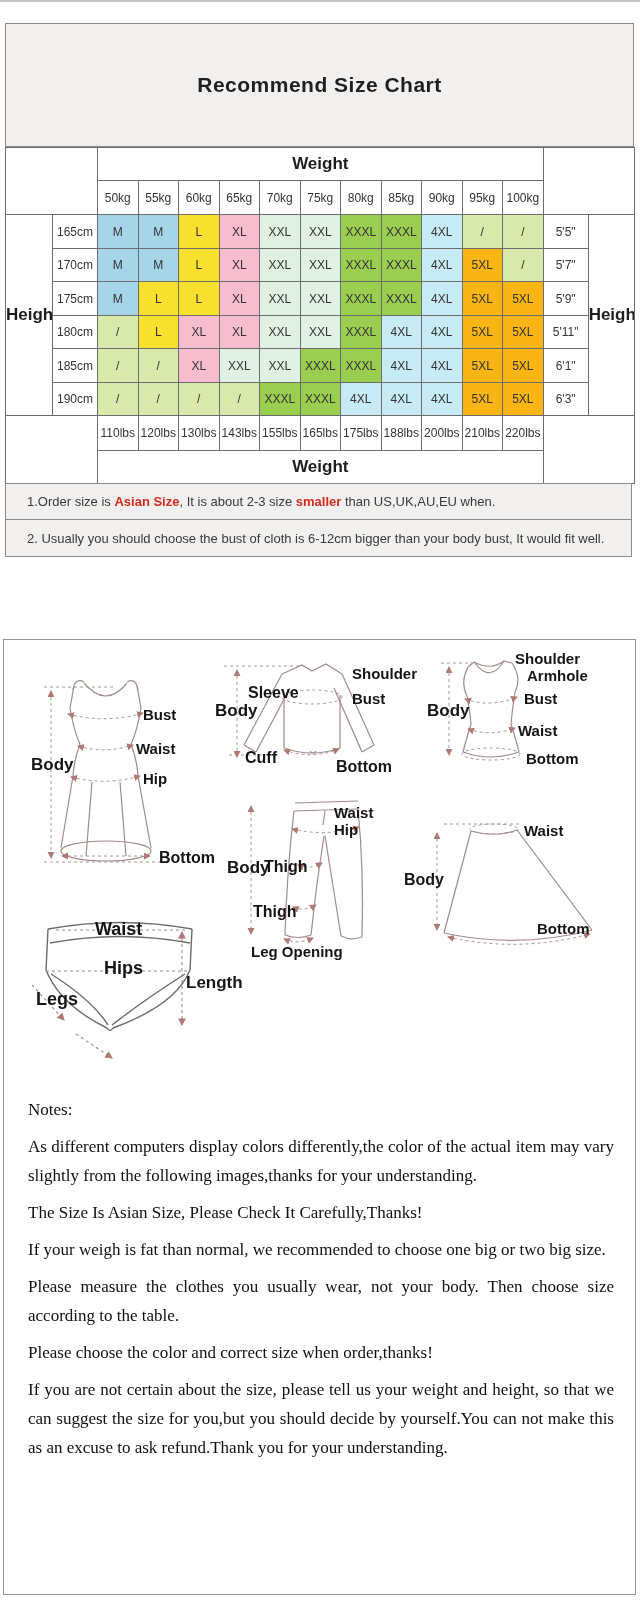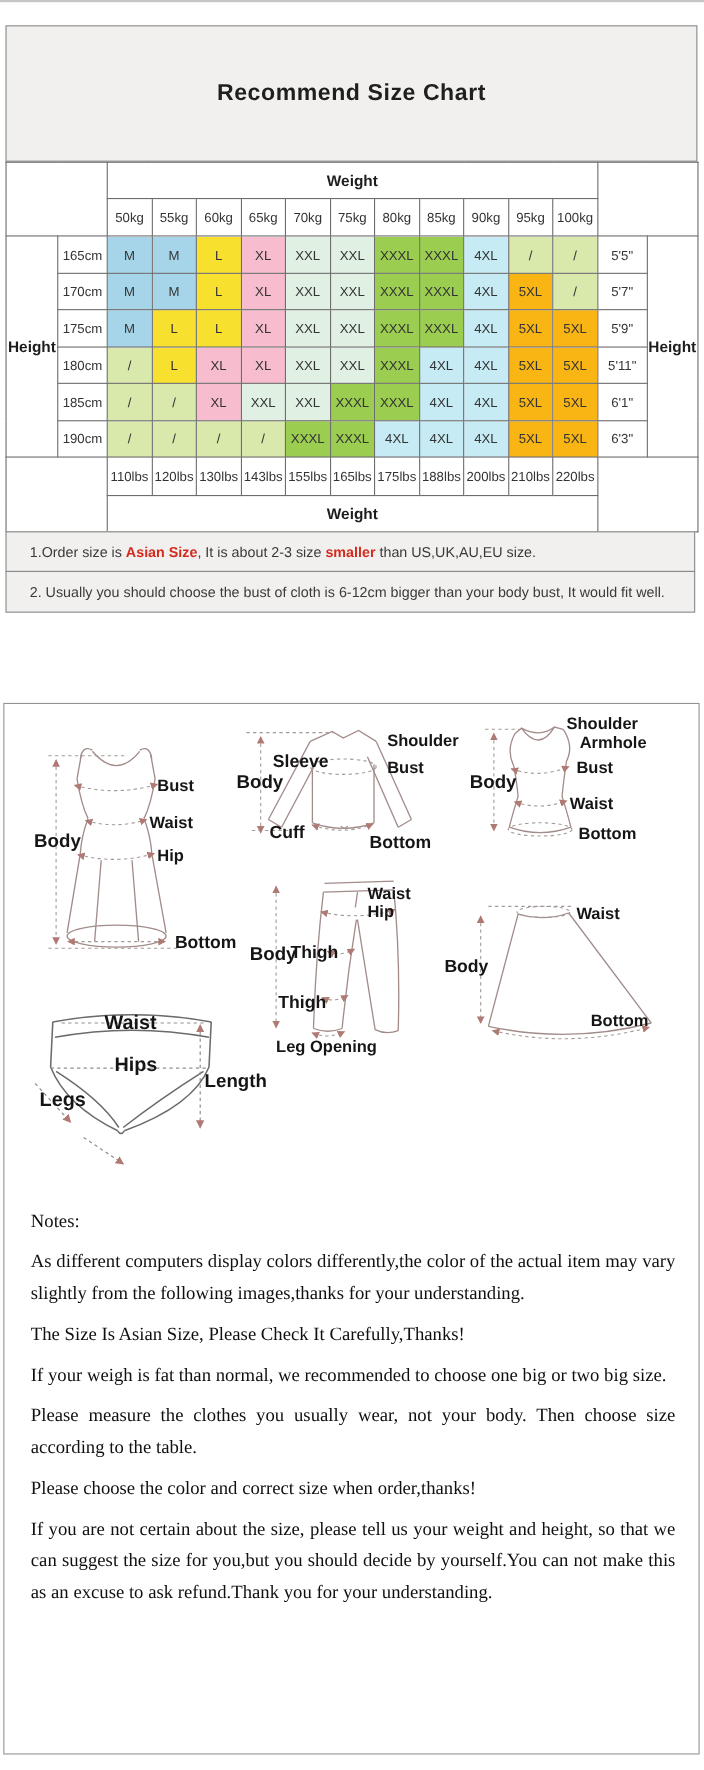--- a/index.html
+++ b/index.html
@@ -9,21 +9,21 @@
 
   
   .title-box{position:absolute;left:5px;top:23px;width:627px;height:122px;
     background:#f1f0ee;border:1px solid #8a8a8a;display:flex;align-items:center;justify-content:center;}
   .title-box h1{margin:0;font-size:21px;font-weight:700;color:#1f1f1f;letter-spacing:.5px;}
 
   
   table.size{position:absolute;left:5px;top:147px;width:629px;border-collapse:collapse;table-layout:fixed;}
   table.size td{border:1px solid #6d6d6d;text-align:center;vertical-align:middle;
     font-size:12px;color:#333;background:#fff;padding:0;overflow:hidden;white-space:nowrap;}
-  table.size td.hdr{font-weight:700;font-size:14px;color:#1d1d1d;}
+  table.size td.hdr{font-weight:700;font-size:17px;color:#1d1d1d;}
   tr.rh1{height:33px}tr.rh2{height:34px}
   tr.rs1{height:34px}tr.rs2{height:33px}
   tr.rlbs{height:35px}tr.rwb{height:33px}
 
   
   .note-box{position:absolute;left:5px;width:627px;background:#f1f0ee;border:1px solid #8a8a8a;
     display:flex;align-items:center;padding-left:21px;box-sizing:border-box;
     font-size:13px;color:#3a3a3a;}
   .note-box .red{color:var(--red,#d42a1e);font-weight:700;}
   .n1{top:483px;height:37px;}
@@ -187,21 +187,21 @@
       <td>220lbs</td>
       <td colspan="2" rowspan="2"></td>
     </tr>
     <tr class="rwb">
       <td colspan="11" class="hdr">Weight</td>
     </tr>
   </tbody>
     </table>
 
   <div class="note-box n1">
-    <span><span>1.Order size is </span><span class="red">Asian Size</span><span>, It is about 2-3 size </span><span class="red">smaller</span><span> than US,UK,AU,EU size.</span></span>
+    <span><span>1.Order size is </span><span class="red">Asian Size</span><span>, It is about 2-3 size </span><span class="red">smaller</span><span> than US,UK,AU,EU when.</span></span>
   </div>
   <div class="note-box n2">
     <span>2. Usually you should choose the bust of cloth is 6-12cm bigger than your body bust, It would fit well.</span>
   </div>
 
   <div class="diagram-box">
     <svg width="633" height="958" viewBox="0 0 633 958">
       <defs>
         <marker id="ma" markerWidth="9" markerHeight="9" refX="6" refY="3.5" orient="auto-start-reverse">
           <path d="M0,0 L7,3.5 L0,7 z" fill="#b07a74"></path>

